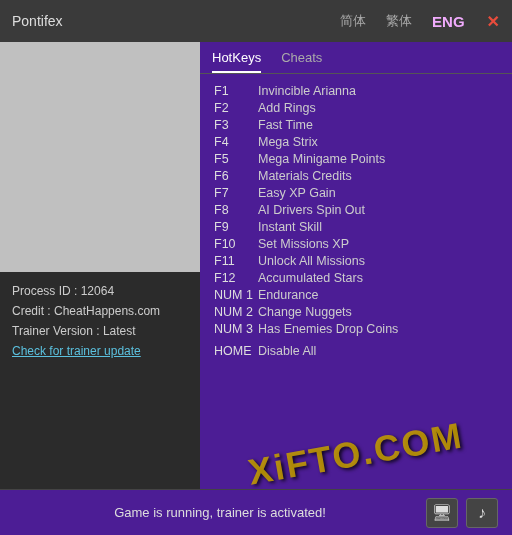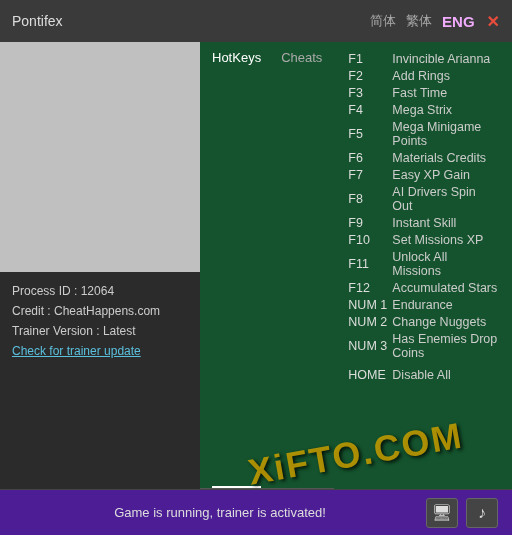--- a/index.html
+++ b/index.html
@@ -25,21 +25,21 @@
     .title-bar-left {
       flex: 1;
     }
     .title-text {
       color: #ddd;
       font-size: 14px;
     }
     .lang-buttons {
       display: flex;
       align-items: center;
-      gap: 2px;
+      gap: 12px;
     }
     .lang-btn {
       color: #aaa;
       font-size: 13px;
       cursor: pointer;
       background: none;
       border: none;
       padding: 2px 4px;
     }
     .lang-btn.active {
@@ -88,23 +88,23 @@
     .trainer-link {
       color: #5bc0de;
       text-decoration: underline;
       cursor: pointer;
       font-size: 12px;
     }
 
     
     .right-panel {
       flex: 1;
-      background: #14532d;
-      display: flex;
-      flex-direction: row;
+      background: #4c1d95;
+      display: flex;
+      flex-direction: column;
     }
 
     
     .tabs {
       display: flex;
       border-bottom: 1px solid #555;
       padding: 8px 12px 0;
       gap: 20px;
     }
     .tab {

